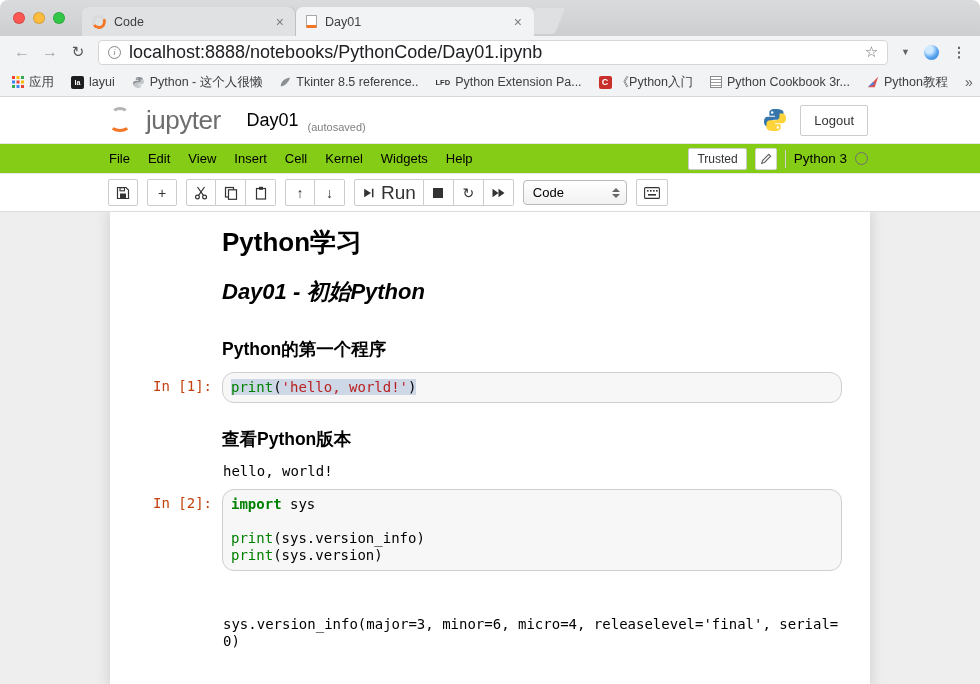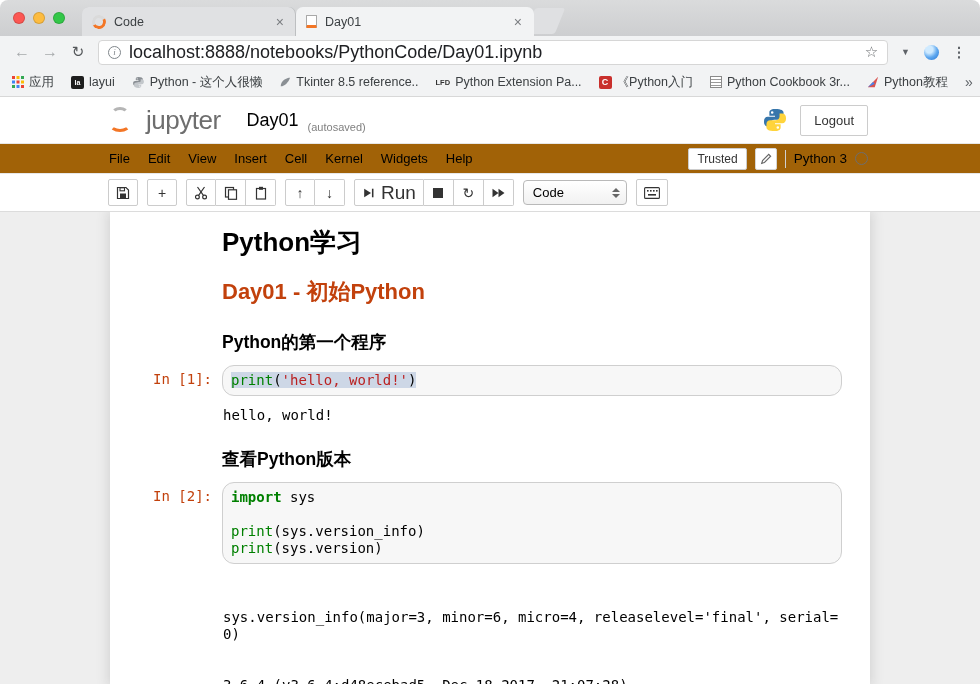--- a/index.html
+++ b/index.html
@@ -51,21 +51,21 @@
   .jlogo .arc.top { left:3px; top:0; width:18px; height:14px; border-top-color:#b5b5b5; }
   .jlogo .arc.bot { left:1px; top:9px; width:22px; height:16px; border-bottom-color:#f37626; }
   .jlogo-text { font-size:26px; color:#6e6e6e; letter-spacing:-0.5px; margin-left:14px; }
   .jtitle { font-size:18px; color:#000; margin-left:26px; }
   .autosave { font-size:11px; color:#808080; margin-left:9px; margin-top:13px; }
   .hspacer { flex:1; }
   .pylogo { width:26px; height:26px; margin-right:12px; }
   .logout-btn { border:1px solid #cccccc; border-radius:2px; background:#fff; font-size:13px; color:#333; padding:7px 13px; }
 
   
-  .menubar { height:31px; background:#a16207; border-top:1px solid #e7e7e7; border-bottom:1px solid #e7e7e7; display:flex; align-items:center; padding:0 112px 0 100px; font-size:13px; color:#000; }
+  .menubar { height:31px; background:#84cc16; border-top:1px solid #e7e7e7; border-bottom:1px solid #e7e7e7; display:flex; align-items:center; padding:0 112px 0 100px; font-size:13px; color:#000; }
   .menu-item { padding:0 9px; }
   .mright { margin-left:auto; display:flex; align-items:center; gap:8px; }
   .trusted-btn { border:1px solid #cccccc; border-radius:2px; background:#fff; font-size:12px; color:#333; padding:3px 8px; }
   .pencil-box { border:1px solid #d5d5d5; border-radius:2px; background:#fff; width:22px; height:22px; display:flex; align-items:center; justify-content:center; }
   .mdivider { width:1px; height:18px; background:#d0d0d0; }
   .kernel-name { font-size:13.5px; color:#000; }
   .kernel-circle { width:13px; height:13px; border:1.6px solid #6e6e6e; border-radius:50%; }
 
   
   .toolbar { height:37px; background:#fff; display:flex; align-items:center; padding:0 16px 0 108px; gap:9px; }
@@ -85,21 +85,21 @@
   .cellsel .arrows .up { border-bottom:4px solid #666; }
   .cellsel .arrows .dn { border-top:4px solid #666; }
 
   
   .nb { height:475px; background:#eeeeee; border-top:1px solid #dcdcdc; display:flex; justify-content:center; overflow:hidden; }
   .container { width:760px; background:#fff; box-shadow:0 0 12px 1px rgba(87,87,87,0.2); padding-top:4px; }
   .cellrow { display:flex; padding:5px 28px 5px 0; }
   .prompt { width:112px; flex:none; text-align:right; padding:6px 10px 0 0; font-family:"DejaVu Sans Mono",monospace; font-size:14px; line-height:17px; color:#c2410c; }
   .inner { flex:1; min-width:0; }
   .md-h1 { font-size:26px; font-weight:bold; color:#000; margin:6px 0 2px; line-height:30px; }
-  .md-h2 { font-size:22px; font-weight:bold; color:#c2410c; margin:10px 0 1px; line-height:26px; }
+  .md-h2 { font-size:22px; font-weight:bold; color:#000000; margin:10px 0 8px; line-height:26px;font-style:italic; }
   .md-h3 { font-size:17.5px; font-weight:bold; color:#000; margin:15px 0 2px; line-height:22px; }
   .input-area { border:1px solid #cfcfcf; border-radius:12px; background:#f7f7f7; padding:6px 8px; font-family:"DejaVu Sans Mono",monospace; font-size:14px; line-height:17px; color:#000; }
   .cm-line { min-height:17px; white-space:pre; }
   .tok-keyword { color:#008000; font-weight:bold; }
   .tok-builtin { color:#008000; }
   .tok-string { color:#ba2121; }
   .tok-plain { color:#000; }
   .code-selected .cm-line span { background:rgba(96,134,186,0.28); }
   .output-text { padding:6px 0 2px 1px; font-family:"DejaVu Sans Mono",monospace; font-size:14px; line-height:17px; color:#000; white-space:pre-wrap; word-break:break-all; }
   .outrow { padding-top:0; padding-bottom:2px; }
@@ -355,30 +355,30 @@
 
       <div class="cellrow">
         <div class="prompt">In [1]:</div>
         <div class="inner">
             <div class="input-area code-selected">
               <div class="cm-line"><span class="tok-builtin">print</span><span class="tok-plain">(</span><span class="tok-string">'hello, world!'</span><span class="tok-plain">)</span></div>
             </div>
           </div>
       </div>
 
+      <div class="cellrow">
+        <div class="prompt"></div>
+        <div class="inner">
+            <div class="md-h3">查看Python版本</div>
+          </div>
+      </div>
+
       <div class="cellrow outrow">
         <div class="prompt"></div>
         <div class="inner output-text"><div>hello, world!</div></div>
-      </div>
-
-      <div class="cellrow">
-        <div class="prompt"></div>
-        <div class="inner">
-            <div class="md-h3">查看Python版本</div>
-          </div>
       </div>
 
       <div class="cellrow">
         <div class="prompt">In [2]:</div>
         <div class="inner">
             <div class="input-area">
               <div class="cm-line"><span class="tok-keyword">import</span><span class="tok-plain"> sys</span></div>
               <div class="cm-line">&nbsp;</div>
               <div class="cm-line"><span class="tok-builtin">print</span><span class="tok-plain">(sys.version_info)</span></div>
               <div class="cm-line"><span class="tok-builtin">print</span><span class="tok-plain">(sys.version)</span></div>

